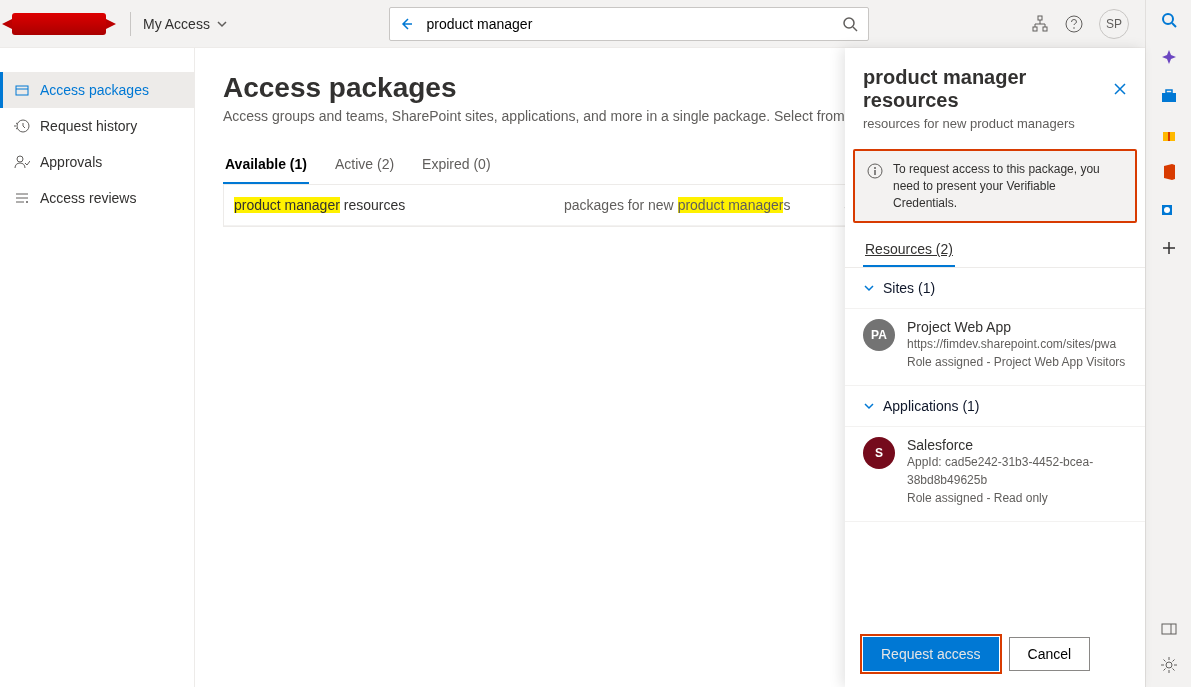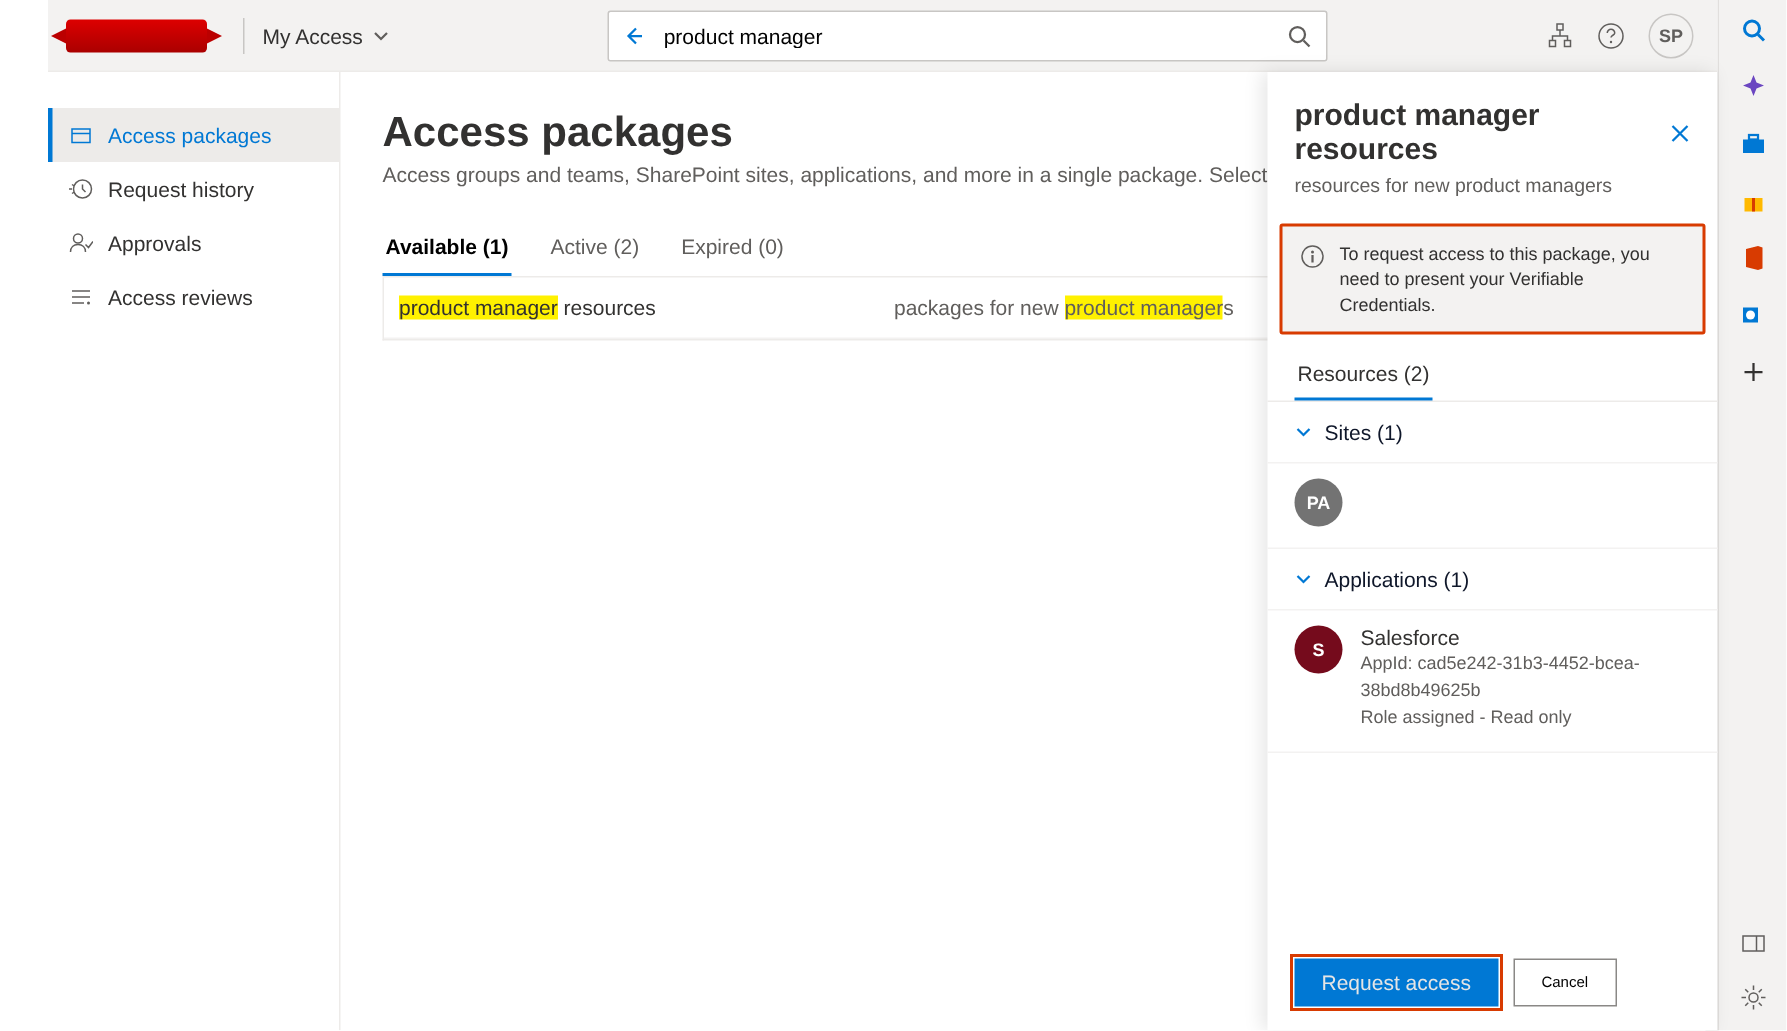--- a/index.html
+++ b/index.html
@@ -1,31 +1,31 @@
 <!DOCTYPE html>
 <html><head>
 <meta charset="utf-8">
 <style>
   * { box-sizing: border-box; margin: 0; padding: 0; }
   body { font-family: "Segoe UI", Arial, sans-serif; font-size: 14px; color: #323130; background: #fff; width: 1191px; height: 687px; overflow: hidden; display:flex;}
-  .main-app { flex:1; display:flex; flex-direction:column; height:687px; position:relative;margin-left:32px;}
+  .main-app { flex:1; display:flex; flex-direction:column; height:687px; position:relative;}
   .header { height:48px; background:#f3f2f1; display:flex; align-items:center; padding:0 12px; border-bottom:1px solid #edebe9;}
   .logo { width:94px; height:22px; background:linear-gradient(#d00,#a00); border-radius:3px; position:relative; margin-right:12px;}
   .logo::before,.logo::after{content:"";position:absolute;top:50%;width:0;height:0;border-top:5px solid transparent;border-bottom:5px solid transparent;}
   .logo::before{left:-10px;border-right:10px solid #b00;transform:translateY(-50%);}
   .logo::after{right:-10px;border-left:10px solid #b00;transform:translateY(-50%);}
   .vdiv{width:1px;height:24px;background:#c8c6c4;margin:0 12px;}
   .dropdown{display:flex;align-items:center;gap:6px;cursor:pointer;color:#323130;}
   .search-box{margin-left:auto;display:flex;align-items:center;background:#fff;border:1px solid #c8c6c4;height:34px;width:480px;border-radius:2px;margin-right:auto;}
   .search-back{width:32px;display:flex;justify-content:center;color:#0078d4;cursor:pointer;}
   .search-input{flex:1;border:none;outline:none;font-size:14px;padding:0 4px;}
   .search-icon{width:36px;display:flex;justify-content:center;color:#605e5c;cursor:pointer;}
   .header-actions{display:flex;align-items:center;gap:16px;margin-right:4px;}
   .hicon{color:#605e5c;cursor:pointer;}
-  .avatar{width:30px;height:30px;border-radius:50%;border:1px solid #c8c6c4;display:flex;align-items:center;justify-content:center;font-size:12px;color:#605e5c;font-weight:bold;}
+  .avatar{width:30px;height:30px;border-radius:50%;border:1px solid #c8c6c4;display:flex;align-items:center;justify-content:center;font-size:12px;color:#605e5c;}
   .body{flex:1;display:flex;overflow:hidden;}
   .sidebar{width:195px;border-right:1px solid #edebe9;padding-top:24px;}
   .nav-item{display:flex;align-items:center;gap:10px;padding:10px 14px;cursor:pointer;color:#323130;font-size:14px;}
   .nav-item.active{background:#edebe9;color:#0078d4;border-left:3px solid #0078d4;padding-left:11px;}
   .nav-item .ni-icon{width:16px;display:flex;justify-content:center;}
   .content{flex:1;padding:24px 28px;overflow:hidden;}
   h1{font-size:28px;font-weight:600;margin-bottom:4px;}
   .subtitle{color:#605e5c;font-size:14px;margin-bottom:24px;}
   .tabs{display:flex;gap:24px;border-bottom:1px solid #edebe9;margin-bottom:0;}
   .tab{padding:8px 2px 10px;cursor:pointer;color:#605e5c;font-size:14px;}
@@ -45,33 +45,33 @@
   .panel-scroll-shadow{position:absolute;right:0;top:48px;bottom:0;width:8px;background:#c8c6c4;}
   .panel-header{padding:18px 18px 8px;}
   .panel-title-row{display:flex;align-items:center;justify-content:space-between;}
   .panel-title{font-size:20px;font-weight:600;}
   .panel-close{color:#0078d4;cursor:pointer;font-size:16px;}
   .panel-sub{color:#605e5c;font-size:13px;margin-top:4px;}
   .info-box{margin:10px 8px;border:2px solid #d83b01;border-radius:2px;background:#f3f2f1;padding:10px 12px;display:flex;gap:10px;align-items:flex-start;}
   .info-box .info-icon{color:#605e5c;flex-shrink:0;margin-top:2px;}
   .info-text{font-size:12px;color:#323130;line-height:1.4;}
   .panel-tabs{border-bottom:1px solid #edebe9;padding:0 18px;}
-  .panel-tab{display:inline-block;padding:8px 2px;border-bottom:2px solid #0078d4;font-size:14px;}
+  .panel-tab{display:inline-block;padding:8px 2px;border-bottom:2px solid #0078d4;font-size:14px;text-decoration:underline;}
   .section{padding:12px 18px;border-bottom:1px solid #f3f2f1;}
   .section-header{display:flex;align-items:center;gap:8px;cursor:pointer;color:#0f172a;}
   .section-header .chev{color:#0078d4;}
   .resource-item{display:flex;gap:12px;padding:10px 18px 14px;border-bottom:1px solid #f3f2f1;}
   .ravatar{width:32px;height:32px;border-radius:50%;display:flex;align-items:center;justify-content:center;color:#fff;font-size:12px;font-weight:600;flex-shrink:0;}
   .ravatar.pa{background:#737373;}
   .ravatar.s{background:#750b1c;}
   .rtitle{font-size:14px;color:#323130;}
   .rmeta{font-size:12px;color:#605e5c;line-height:1.5;}
   .panel-footer{margin-top:auto;padding:16px 18px;display:flex;gap:10px;}
   .btn-primary{background:#0078d4;color:#e5e5e5;border:none;padding:8px 18px;font-size:14px;cursor:pointer;outline:2px solid #d83b01;outline-offset:1px;}
-  .btn-secondary{background:#fff;border:1px solid #8a8886;padding:8px 18px;font-size:10px;cursor:pointer;}
+  .btn-secondary{background:#fff;border:1px solid #8a8886;padding:8px 18px;font-size:14px;cursor:pointer;}
   
   .right-rail{width:46px;background:#f3f2f1;border-left:1px solid #e1dfdd;display:flex;flex-direction:column;align-items:center;padding-top:10px;gap:18px;}
   .rail-icon{width:20px;height:20px;display:flex;align-items:center;justify-content:center;cursor:pointer;}
   .rail-bottom{margin-top:auto;margin-bottom:12px;display:flex;flex-direction:column;gap:16px;align-items:center;}
   svg{display:block;}
 </style>
 </head>
 <body>
 
 <div class="main-app">
@@ -212,20 +212,25 @@
     <div class="section">
       <div class="section-header">
         <svg class="chev" width="12" height="12" viewBox="0 0 12 12">
             <path d="M2 4l4 4 4-4" stroke="#0078d4" stroke-width="1.5" fill="none"></path>
           </svg>
         <span>Sites (1)</span>
       </div>
     </div>
     <div class="resource-item">
       <div class="ravatar pa">PA</div>
+      <div>
+        <div class="rtitle">Project Web App</div>
+        <div class="rmeta">https://fimdev.sharepoint.com/sites/pwa</div>
+        <div class="rmeta">Role assigned - Project Web App Visitors</div>
+      </div>
     </div>
     <div class="section">
       <div class="section-header">
         <svg class="chev" width="12" height="12" viewBox="0 0 12 12">
             <path d="M2 4l4 4 4-4" stroke="#0078d4" stroke-width="1.5" fill="none"></path>
           </svg>
         <span>Applications (1)</span>
       </div>
     </div>
     <div class="resource-item">

